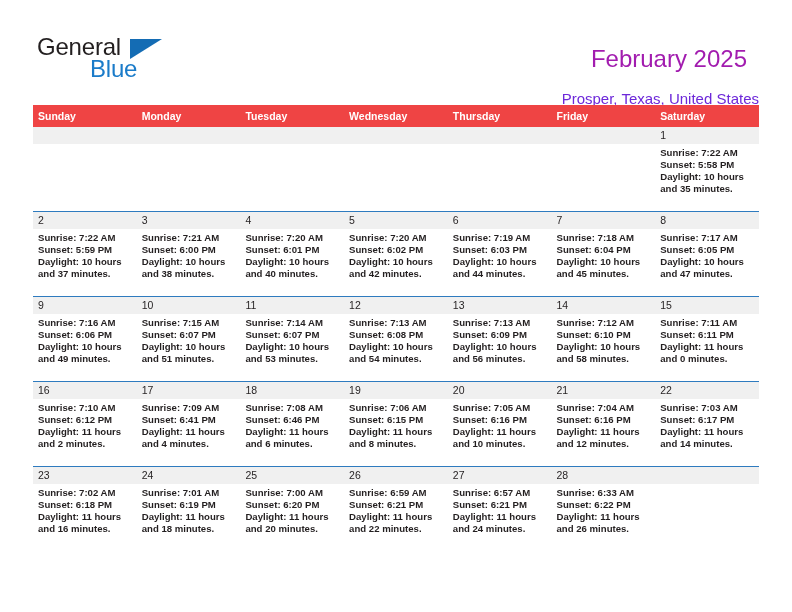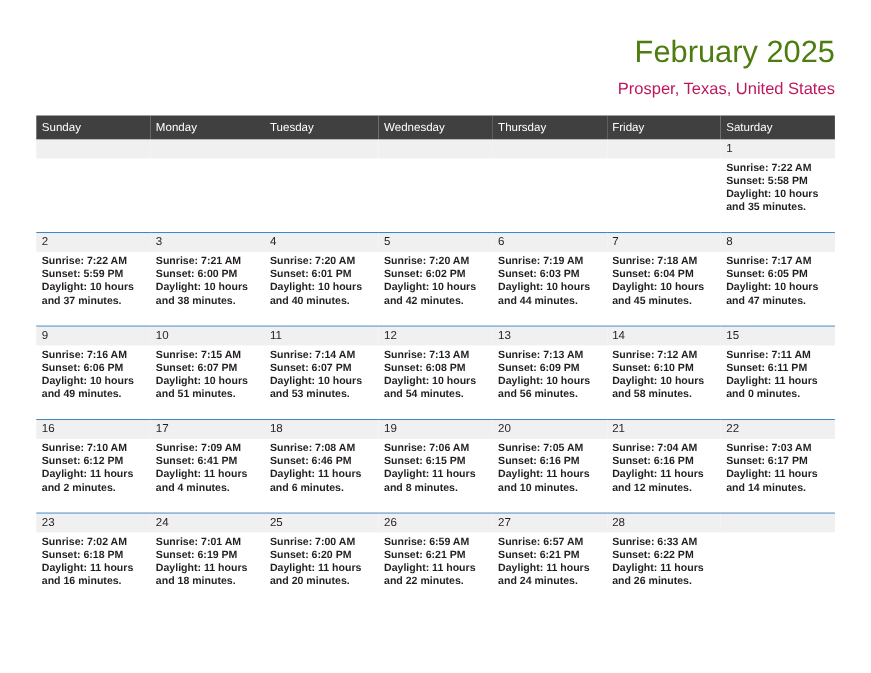--- a/index.html
+++ b/index.html
@@ -65,49 +65,49 @@
     letter-spacing: -0.2px;
   }
 
   .title-block {
     position: absolute;
     right: 0;
     top: 0;
     text-align: right;
   }
   .cal-title {
-    font-size: 28px;
+    font-size: 24px;
     line-height: 34px;
-    color: #4d7c0f;
+    color: #a21caf;
     font-weight: normal;
-    margin: 0;
+    margin: 12px;
     white-space: nowrap;
   }
   .cal-subtitle {
     font-size: 15px;
     line-height: 22px;
-    color: #be185d;
+    color: #6d28d9;
     margin: 6px 0 0 0;
     white-space: nowrap;
   }
 
   
   .calendar {
     position: absolute;
     left: 33px;
     top: 105px;
     width: 726px;
     border-collapse: collapse;
     table-layout: fixed;
   }
   .calendar th {
-    background: #404040;
+    background: #ef4444;
     color: #ffffff;
     font-size: 10.5px;
-    font-weight: normal;
+    font-weight: bold;
     text-align: left;
     padding: 5px 0 5px 5px;
     height: 11px;
     vertical-align: middle;
   }
   .calendar td {
     vertical-align: top;
     padding: 0;
     border-bottom: 1px solid #2e7bbf;
     height: 84px;
@@ -146,20 +146,25 @@
     white-space: normal;
   }
 </style>
 </head>
 <body>
 
 <div class="page">
 
   <div class="header">
 
+    <div class="logo">
+      <span class="logo-general">General</span>
+      <span class="logo-triangle"></span>
+      <span class="logo-blue">Blue</span>
+    </div>
 
     <div class="title-block">
       <h1 class="cal-title">February 2025</h1>
       <p class="cal-subtitle">Prosper, Texas, United States</p>
     </div>
 
   </div>
 
   <table class="calendar">
     <thead>

